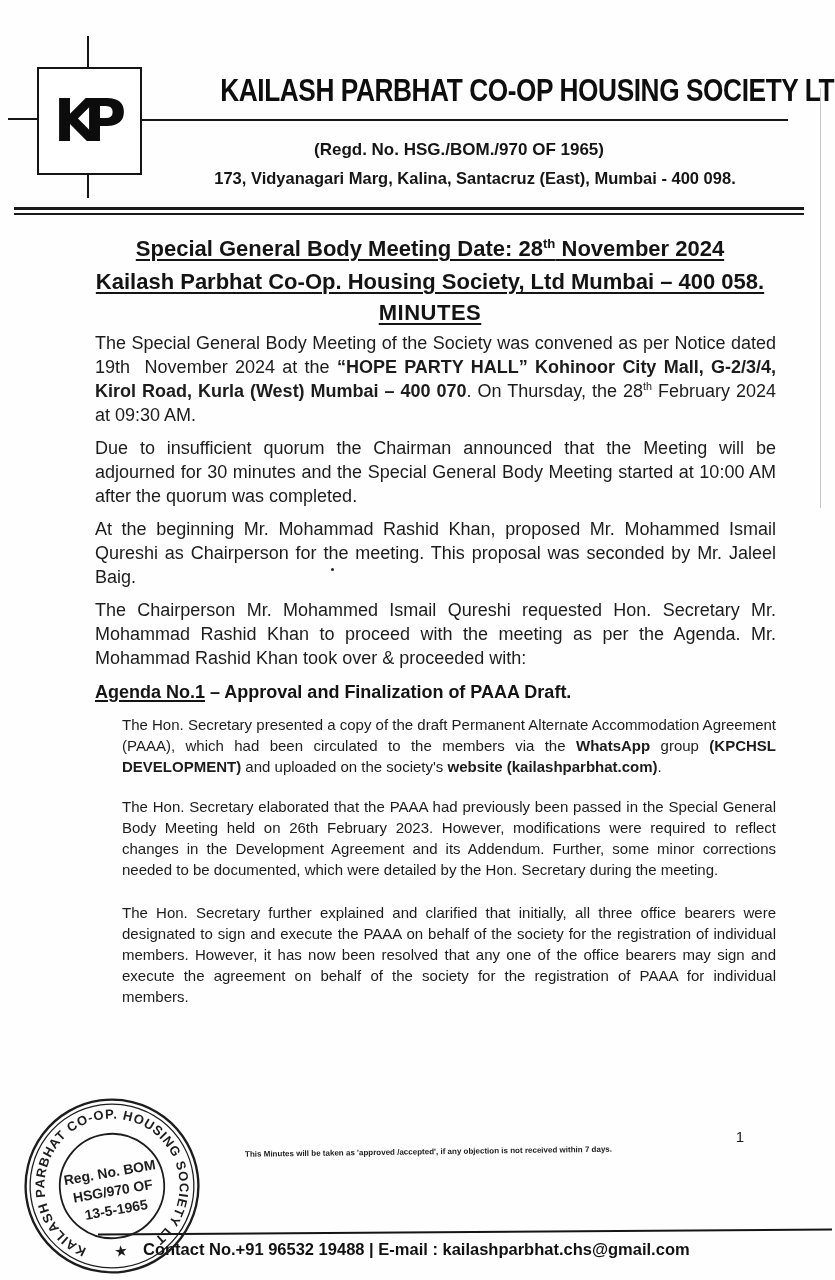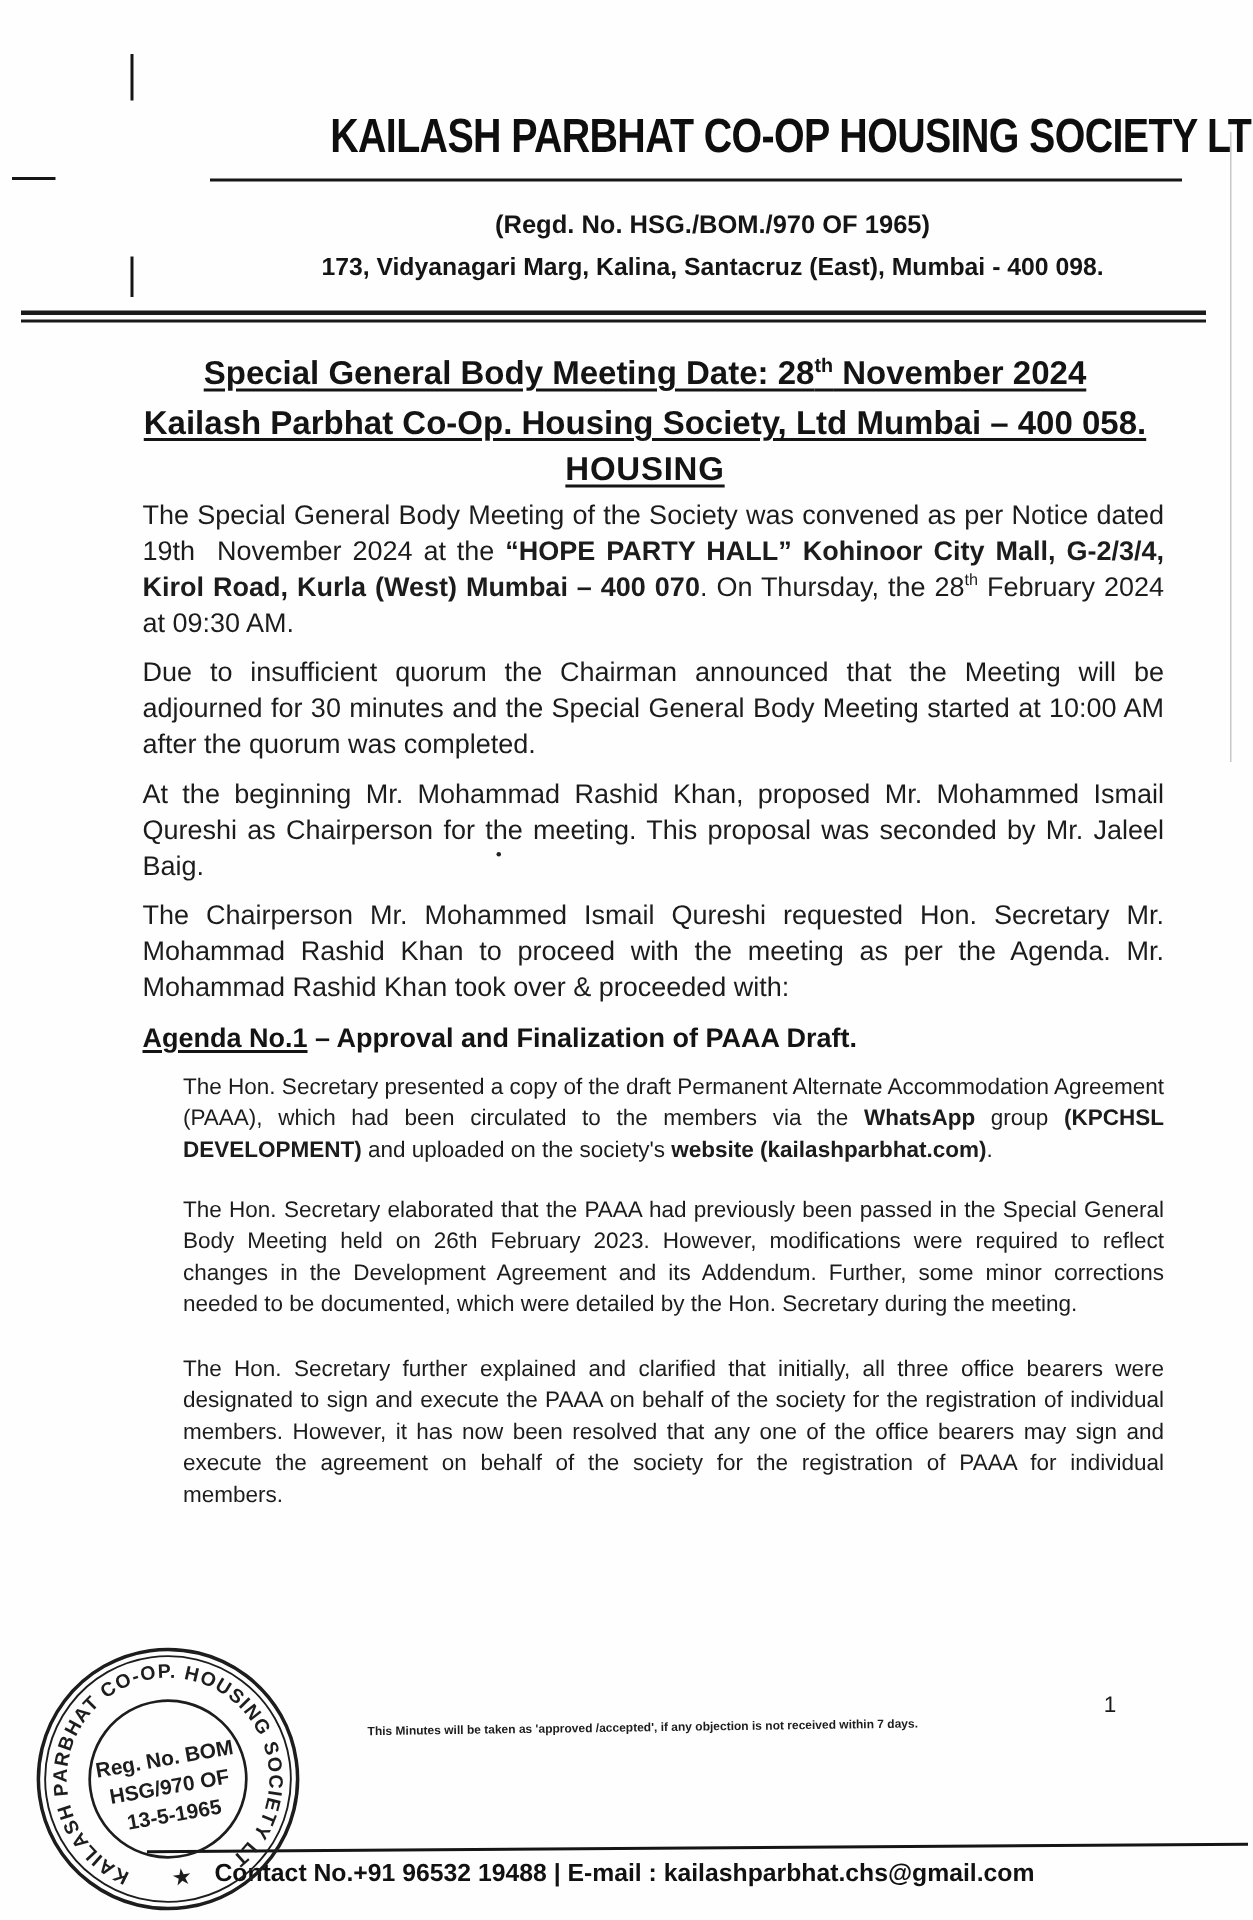--- a/index.html
+++ b/index.html
@@ -33,21 +33,21 @@
 
   .society-title{
     position:absolute;left:150px;top:72px;width:650px;
     text-align:center;white-space:nowrap;
   }
   .society-title .inner{
     display:inline-block;transform:scaleX(0.82);transform-origin:50% 50%;
     font-weight:bold;font-size:32px;letter-spacing:-0.5px;color:#0e0e0e;
   }
   .regd-line{
-    position:absolute;left:150px;top:140px;width:650px;text-align:center;
+    position:absolute;left:134px;top:140px;width:650px;text-align:center;
     font-weight:bold;font-size:17px;color:#151515;
   }
   .address-line{
     position:absolute;left:150px;top:169px;width:650px;text-align:center;
     font-weight:bold;font-size:16.5px;color:#151515;
   }
   .rule-1{position:absolute;left:14px;top:207px;width:790px;height:3px;background:#1a1a1a;}
   .rule-2{position:absolute;left:14px;top:213px;width:790px;height:2px;background:#1a1a1a;}
 
   
@@ -113,33 +113,36 @@
 </head>
 <body>
 
 <div class="page">
 
   <div class="crosshair ch-v-top"></div>
   <div class="crosshair ch-v-bot"></div>
   <div class="crosshair ch-h-left"></div>
   <div class="crosshair title-underline"></div>
 
+  <div class="logo-box">
+    <div class="kp-letters"><span>K</span><span class="p-letter">P</span></div>
+  </div>
 
   <div class="society-title">
     <span class="inner">KAILASH PARBHAT CO-OP HOUSING SOCIETY LTD.</span>
   </div>
   <div class="regd-line">(Regd. No. HSG./BOM./970 OF 1965)</div>
   <div class="address-line">173, Vidyanagari Marg, Kalina, Santacruz (East), Mumbai - 400 098.</div>
 
   <div class="rule-1"></div>
   <div class="rule-2"></div>
 
   <div class="center-head head-1"><span>Special General Body Meeting Date: 28</span><sup>th</sup><span> November 2024</span></div>
   <div class="center-head head-2">Kailash Parbhat Co-Op. Housing Society, Ltd Mumbai – 400 058.</div>
-  <div class="center-head head-minutes">HOUSING</div>
+  <div class="center-head head-minutes">MINUTES</div>
 
   <div class="body-text">
     <p class="para"><span>The Special General Body Meeting of the Society was convened as per Notice dated 19th&nbsp; November 2024 at the </span><span class="b">“HOPE PARTY HALL” Kohinoor City Mall, G-2/3/4, Kirol Road, Kurla (West) Mumbai – 400 070</span><span>. On Thursday, the 28</span><sup>th</sup><span> February 2024 at 09:30 AM.</span></p>
     <p class="para"><span>Due to insufficient quorum the Chairman announced that the Meeting will be adjourned for 30 minutes and the Special General Body Meeting started at 10:00 AM after the quorum was completed.</span></p>
     <p class="para"><span>At the beginning Mr. Mohammad Rashid Khan, proposed Mr. Mohammed Ismail Qureshi as Chairperson for the meeting. This proposal was seconded by Mr. Jaleel Baig.</span></p>
     <p class="para"><span>The Chairperson Mr. Mohammed Ismail Qureshi requested Hon. Secretary Mr. Mohammad Rashid Khan to proceed with the meeting as per the Agenda. Mr. Mohammad Rashid Khan took over &amp; proceeded with:</span></p>
 
     <p class="agenda-head"><span class="u">Agenda No.1</span><span> – Approval and Finalization of PAAA Draft.</span></p>
     <p class="agenda-para"><span>The Hon. Secretary presented a copy of the draft Permanent Alternate Accommodation Agreement (PAAA), which had been circulated to the members via the </span><span class="b">WhatsApp</span><span> group </span><span class="b">(KPCHSL DEVELOPMENT)</span><span> and uploaded on the society's </span><span class="b">website (kailashparbhat.com)</span><span>.</span></p>
     <p class="agenda-para ap-2"><span>The Hon. Secretary elaborated that the PAAA had previously been passed in the Special General Body Meeting held on 26th February 2023. However, modifications were required to reflect changes in the Development Agreement and its Addendum. Further, some minor corrections needed to be documented, which were detailed by the Hon. Secretary during the meeting.</span></p>

